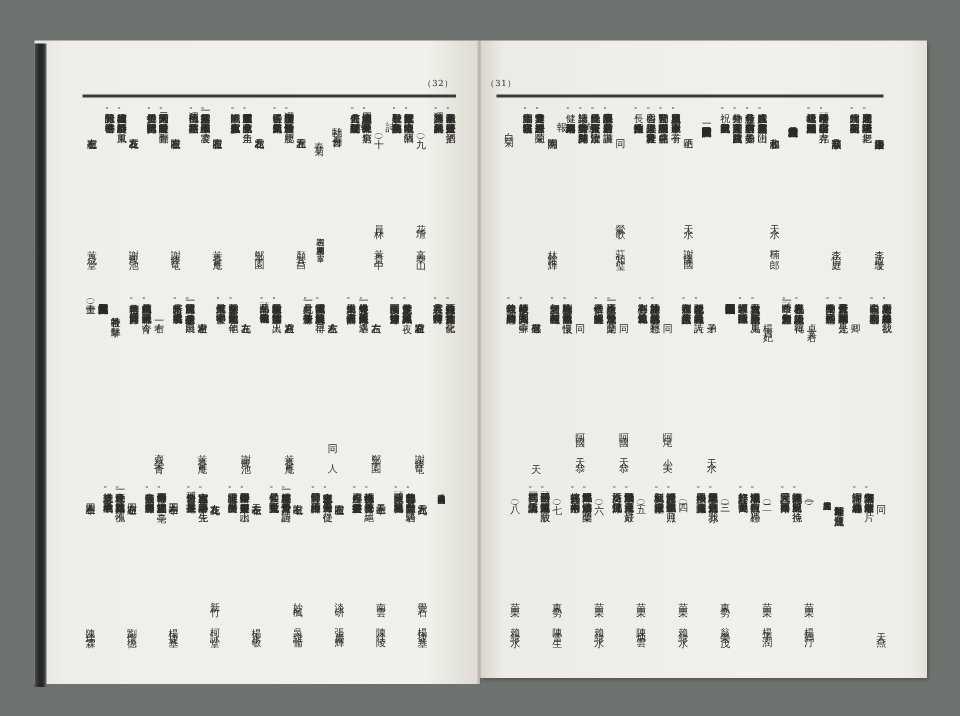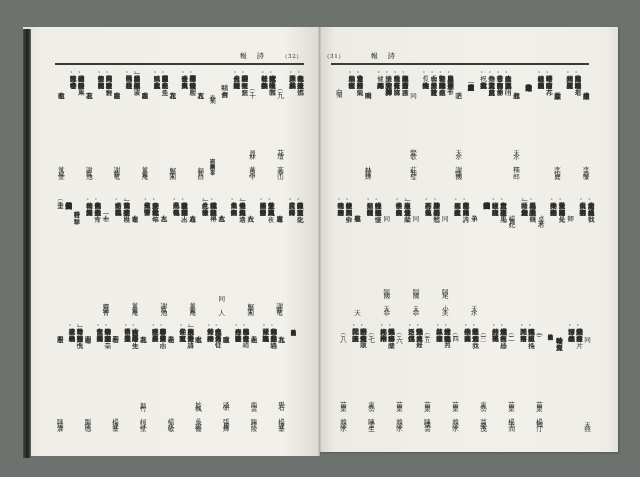--- a/index.html
+++ b/index.html
@@ -23,21 +23,21 @@
     position:absolute; left:23px; top:29px; width:8px; height:429px;
     background:linear-gradient(90deg,#4a4c4a 0,#222422 45%,#2e302e 75%,#6a6c69 100%);
   }
   .gutter {
     position:absolute; left:318px; top:27px; width:3px; height:429px;
     background:linear-gradient(90deg,rgba(0,0,0,.05),rgba(0,0,0,.18),rgba(0,0,0,.04));
   }
   .hdr-rule { position:absolute; height:1.6px; background:#3a3a37; }
   .hdr-title {
     position:absolute; font-size:7px; line-height:8px; letter-spacing:10px;
-    unicode-bidi:bidi-override; direction:rtl; white-space:nowrap;
+    unicode-bidi:bidi-override; direction:rtl; white-space:nowrap;margin-top:29px;
   }
   .hdr-num { position:absolute; font-size:5.6px; line-height:8px; white-space:nowrap; letter-spacing:.5px; }
 
   .tier { position:absolute; display:flex; flex-direction:row-reverse; }
   .col {
     flex:1 1 0; min-width:0; display:flex; flex-direction:column; align-items:center;
   }
   .col > span, .judges > span {
     writing-mode:vertical-rl; white-space:nowrap;
     font-size:6.6px; line-height:7px;

